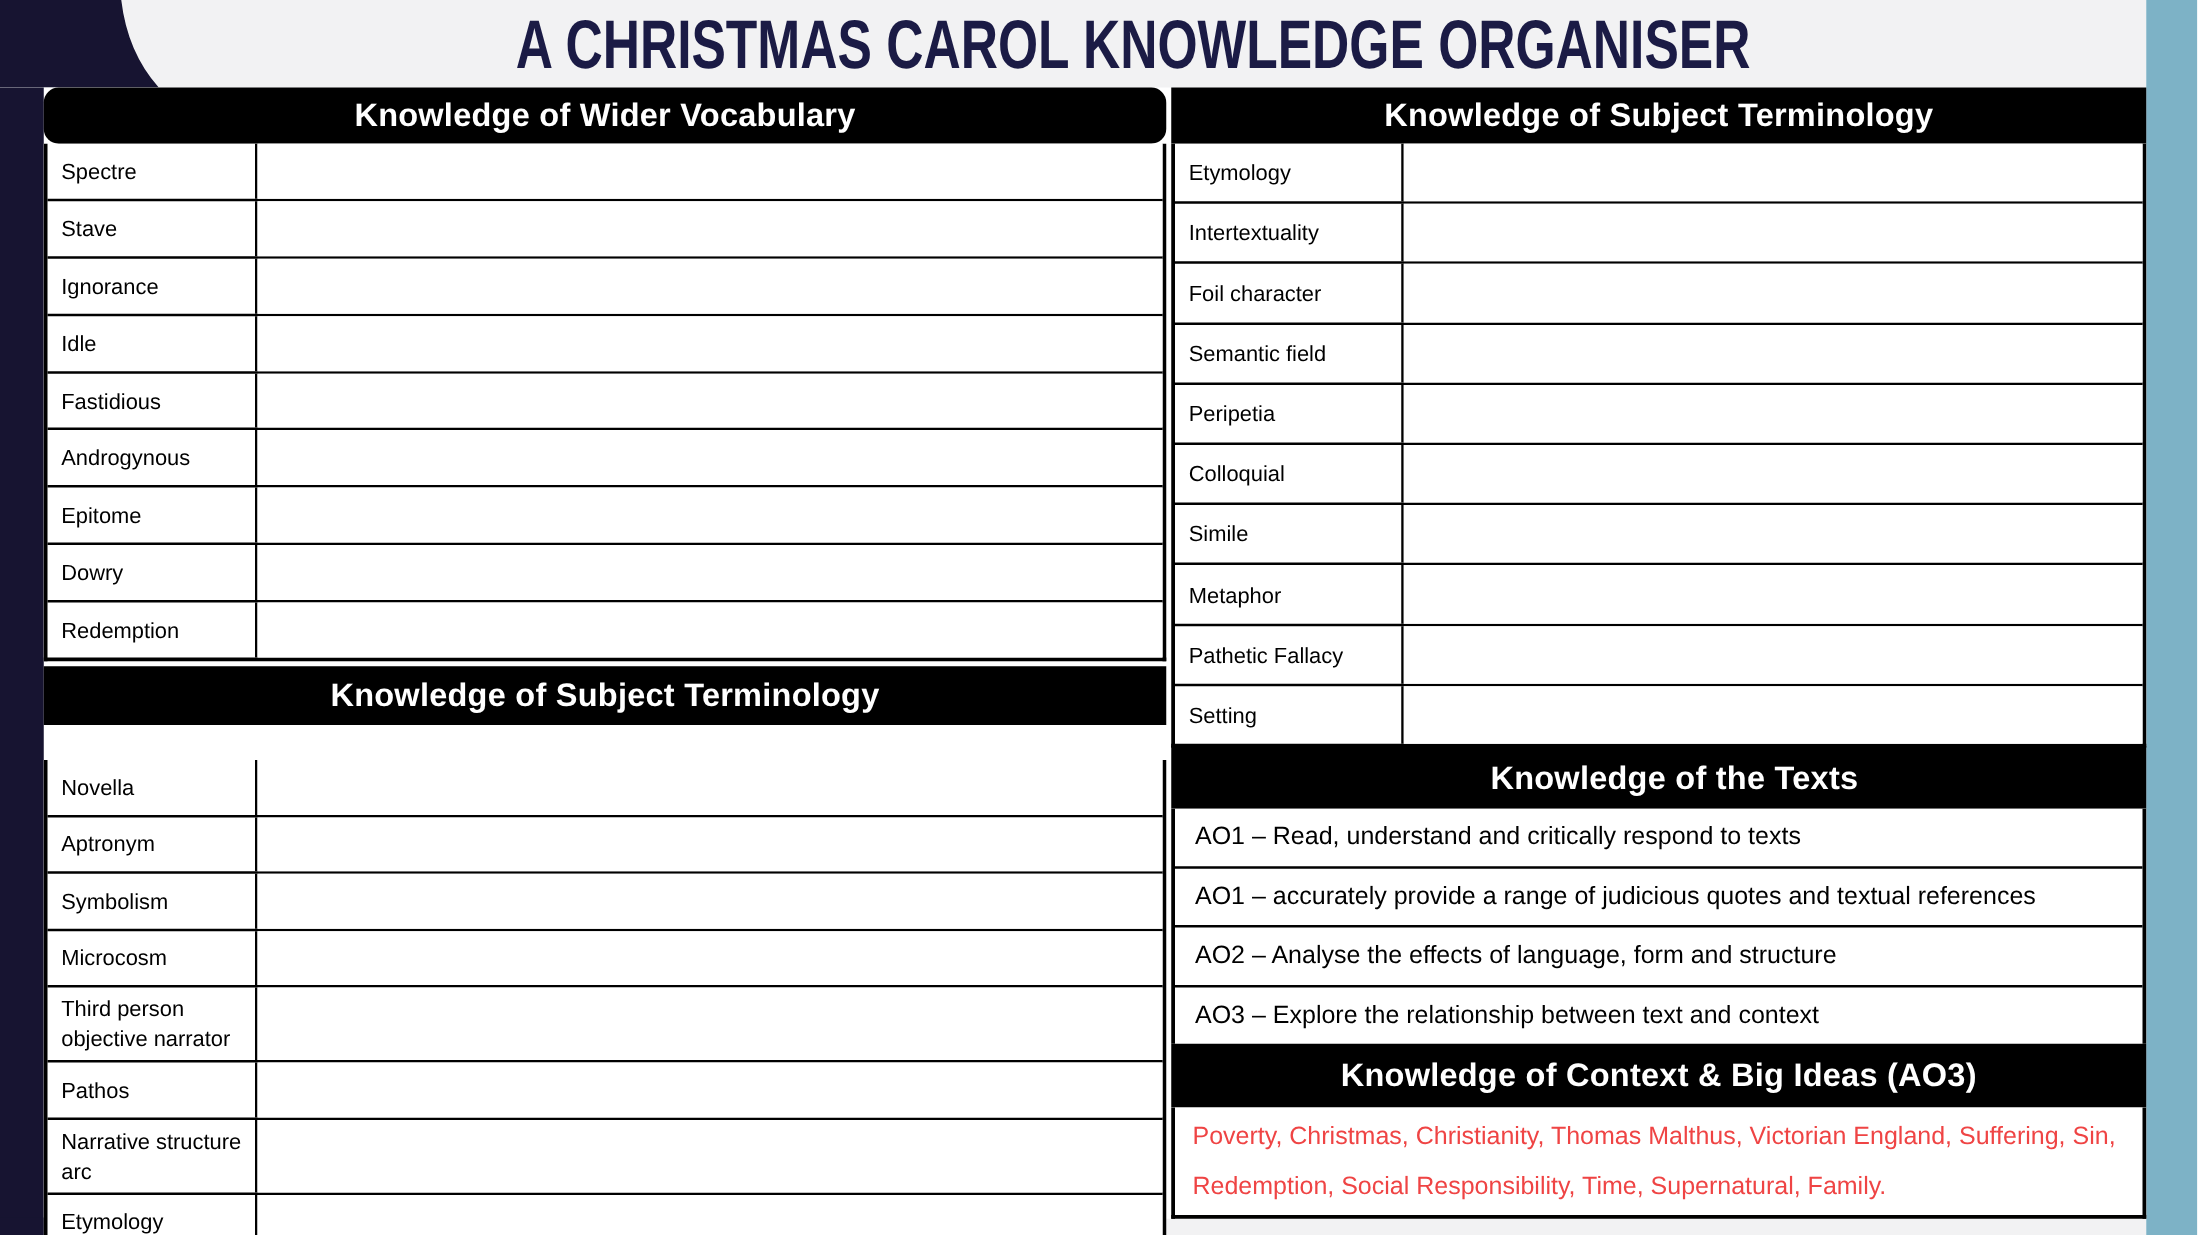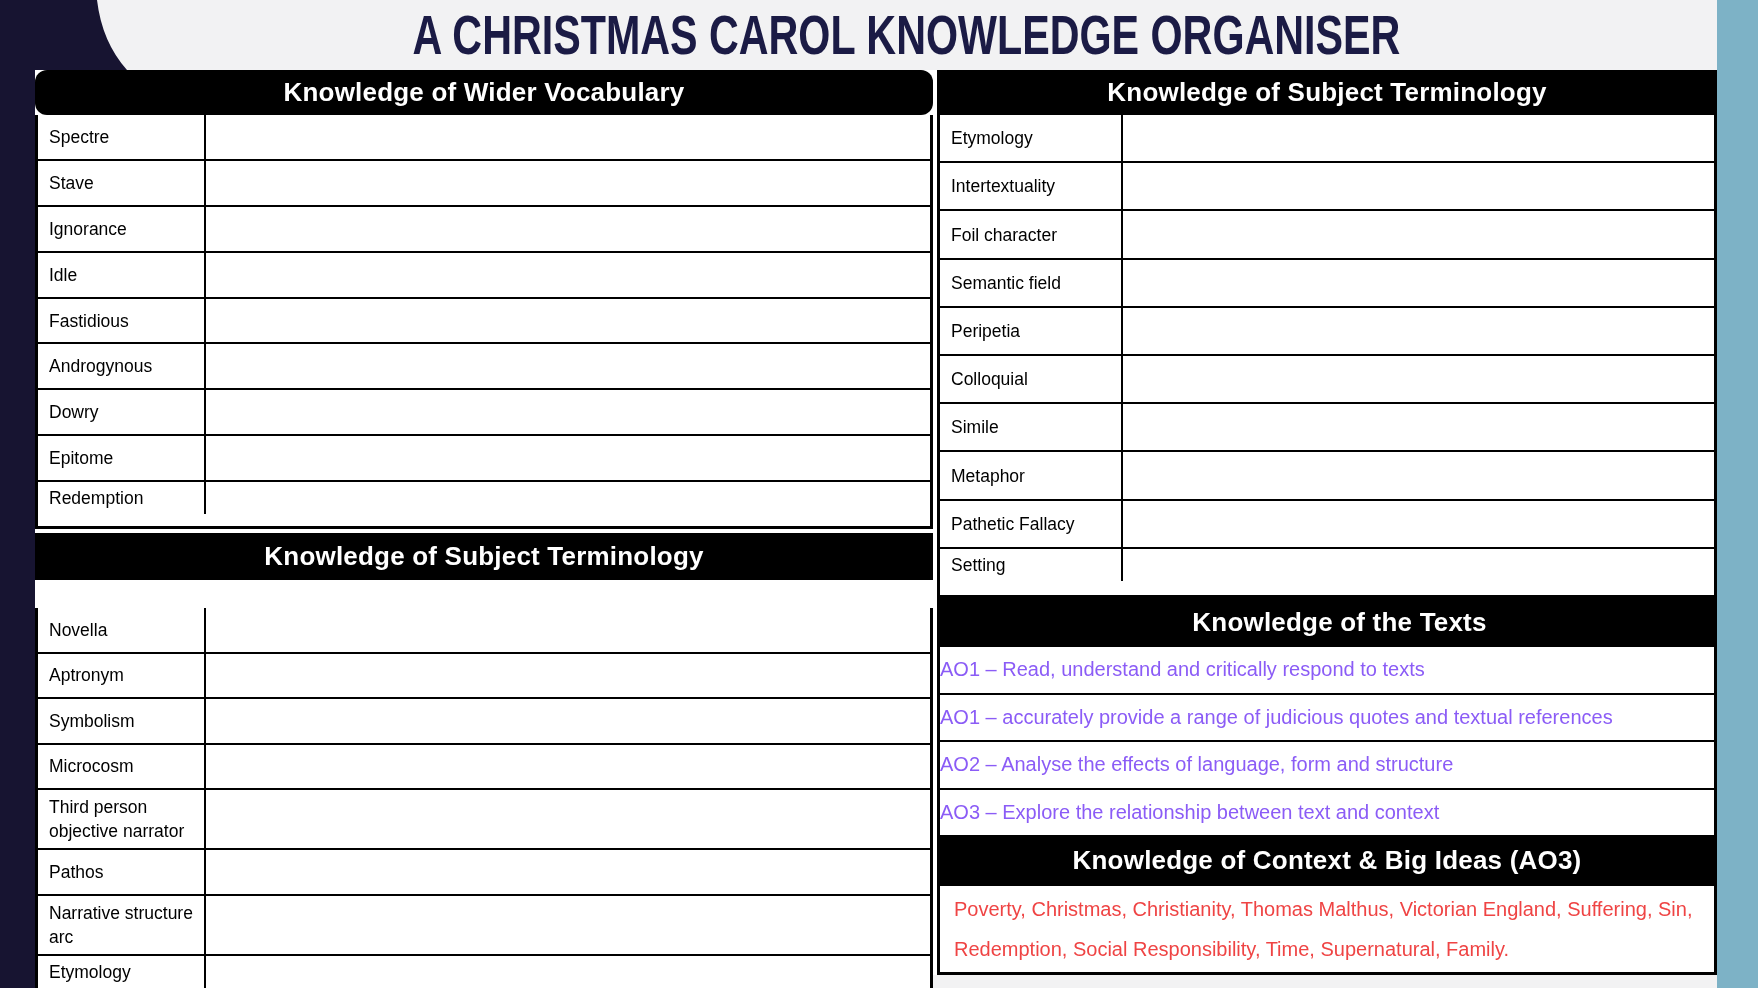--- a/index.html
+++ b/index.html
@@ -30,29 +30,29 @@
 
   
   .band{position:absolute;background:var(--black);color:var(--white);
     display:flex;align-items:center;justify-content:center;
     font-size:26px;font-weight:bold;letter-spacing:0.2px;}
 
   
   .rows{position:absolute;display:flex;flex-direction:column;background:#ffffff;
     border-left:3px solid var(--black);border-right:3px solid var(--black);border-bottom:3px solid var(--black);}
   .trow{display:flex;flex:45 1 0;border-bottom:2px solid var(--black);}
-  .trow:last-child{border-bottom:none;flex-direction:column;}
+  .trow:last-child{border-bottom:none;}
   .trow.tall{flex:60 1 0;}
   .cell-label{width:168px;flex:none;border-right:2px solid var(--black);
     display:flex;align-items:center;padding:4px 6px 4px 11px;
     font-size:17.5px;line-height:24px;color:#000;}
   .rows-right .cell-label{width:183px;}
   .cell-value{flex:1;background:#ffffff;}
-  .cell-full{flex:1;display:flex;align-items:center;padding-left:0;
-    font-size:20px;color:#8b5cf6;text-align:right;}
+  .cell-full{flex:1;display:flex;align-items:center;padding-left:16px;
+    font-size:20px;color:#000000;text-align:right;}
   .texts-rows{border-bottom:none;}
   .context-cell{position:absolute;background:#ffffff;
     border-left:3px solid var(--black);border-right:3px solid var(--black);border-bottom:3px solid var(--black);
     display:flex;align-items:center;padding:4px 14px;
     font-size:20px;line-height:40px;color:#ef4444;}
 </style>
 </head>
 <body>
 
 <div class="page">
@@ -92,25 +92,25 @@
       </div>
       <div class="trow">
         <div class="cell-label">Fastidious</div>
         <div class="cell-value"></div>
       </div>
       <div class="trow">
         <div class="cell-label">Androgynous</div>
         <div class="cell-value"></div>
       </div>
       <div class="trow">
+        <div class="cell-label">Epitome</div>
+        <div class="cell-value"></div>
+      </div>
+      <div class="trow">
         <div class="cell-label">Dowry</div>
-        <div class="cell-value"></div>
-      </div>
-      <div class="trow">
-        <div class="cell-label">Epitome</div>
         <div class="cell-value"></div>
       </div>
       <div class="trow">
         <div class="cell-label">Redemption</div>
         <div class="cell-value"></div>
       </div>
     </div>
 
   <div class="band" style="left:35px;top:533px;width:898px;height:47px;">
     <span>Knowledge of Subject Terminology</span>

